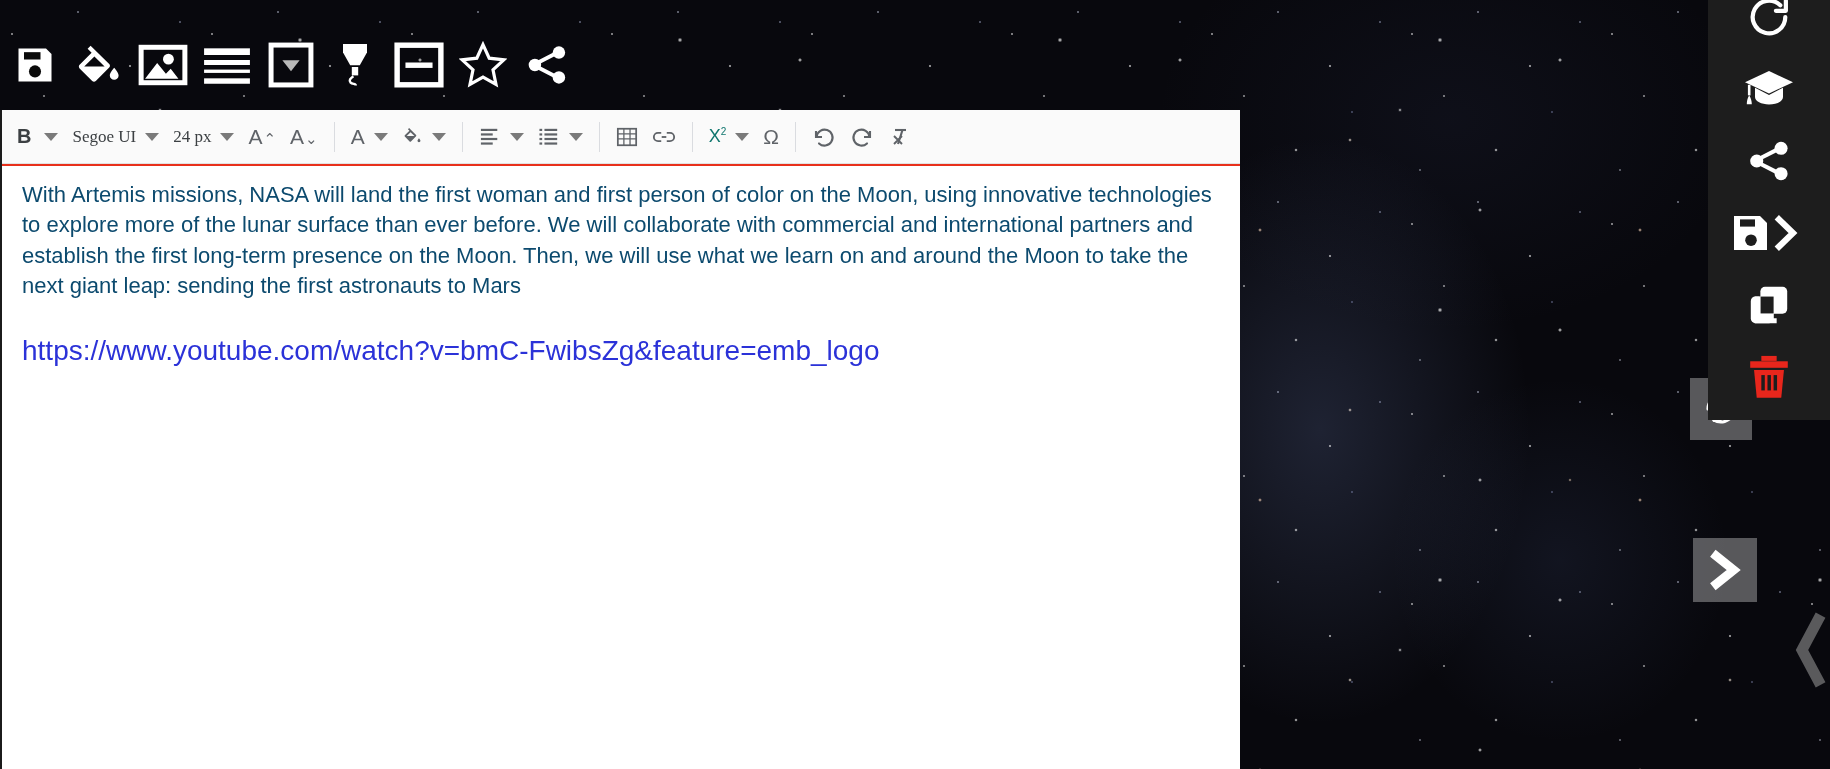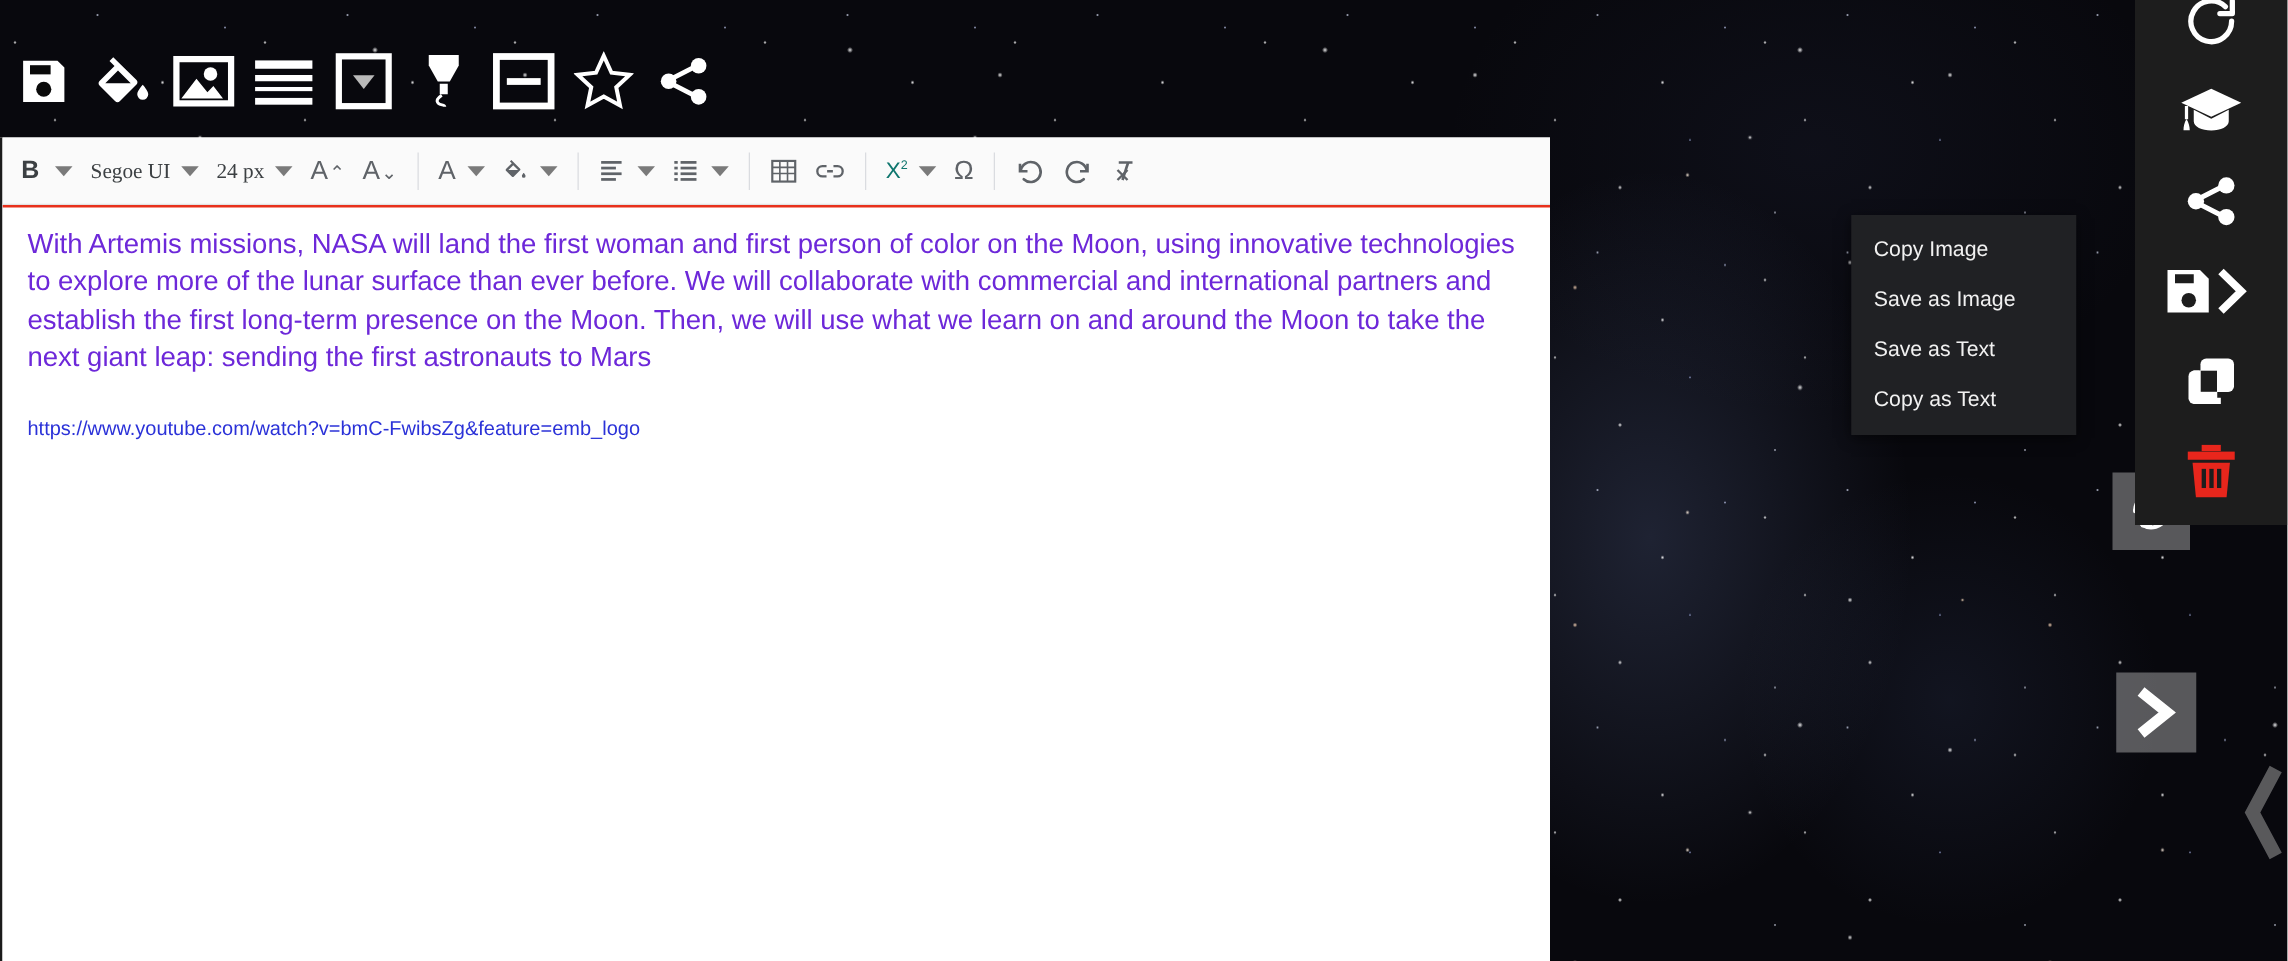--- a/index.html
+++ b/index.html
@@ -148,27 +148,27 @@
   }
   #heading-rule {
     height: 2px;
     background: #e8301b;
     width: 1238px;
     margin: 0;
   }
   #doc-paragraph {
     font-size: 22px;
     line-height: 1.38;
-    color: #6d28d9;
+    color: #0c4a6e;
     padding: 14px 20px 0 20px;
     max-width: 1260px;
   }
   #doc-link {
     display: inline-block;
-    font-size: 16px;
+    font-size: 28px;
     color: #2b32d8;
     padding: 34px 20px 0 20px;
     cursor: pointer;
     text-decoration: none;
   }
 
   
   #context-menu {
     position: absolute;
     left: 1481px; top: 172px;
@@ -444,26 +444,20 @@
       </div>
     </div>
 
     <div id="doc-area">
       <div id="heading-rule"></div>
       <div id="doc-paragraph">With Artemis missions, NASA will land the first woman and first person of color on the Moon, using innovative technologies to explore more of the lunar surface than ever before. We will collaborate with commercial and international partners and establish the first long-term presence on the Moon. Then, we will use what we learn on and around the Moon to take the next giant leap: sending the first astronauts to Mars</div>
       <a id="doc-link">https://www.youtube.com/watch?v=bmC-FwibsZg&amp;feature=emb_logo</a>
     </div>
   </div>
 
-  <div id="context-menu">
-    <div class="ctx-item">Copy Image</div>
-    <div class="ctx-item">Save as Image</div>
-    <div class="ctx-item">Save as Text</div>
-    <div class="ctx-item">Copy as Text</div>
-  </div>
 
   <div id="right-rail">
 
     <div class="rail-btn" title="Refresh">
       <svg width="46" height="46" viewBox="0 0 24 24" fill="none" stroke="#ffffff" stroke-width="2.2">
         <path d="M20.5 12a8.5 8.5 0 1 1-2.6-6.1" stroke-linecap="round"></path>
         <path d="M20.8 3.6v5.2h-5.2" stroke-linecap="round" stroke-linejoin="round"></path>
       </svg>
     </div>
 

